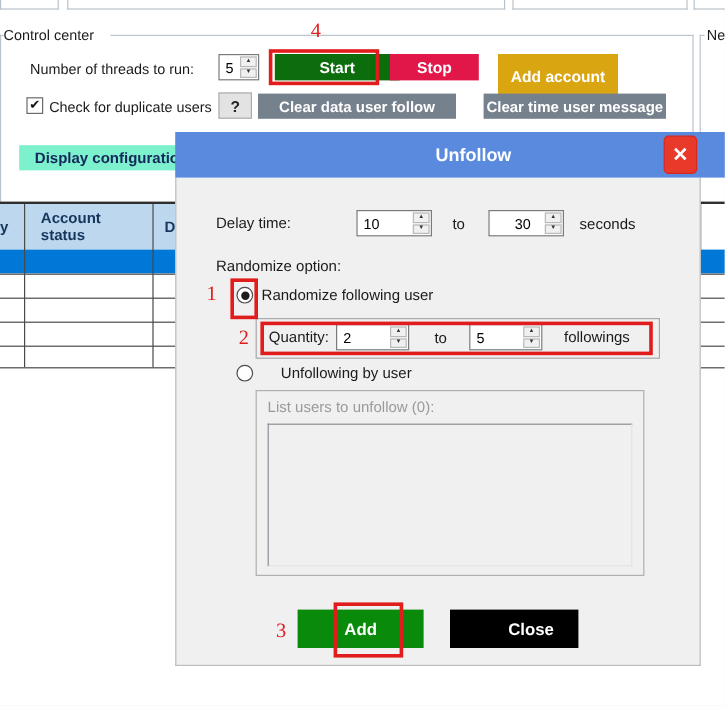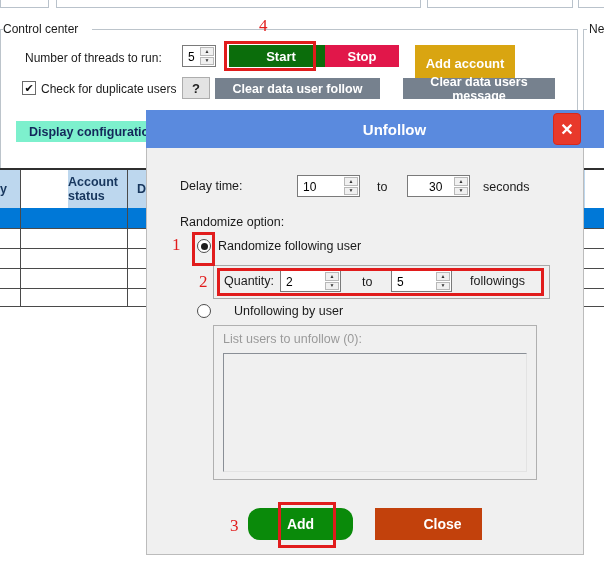--- a/index.html
+++ b/index.html
@@ -20,21 +20,21 @@
 
   
   .btn { position:absolute; display:flex; align-items:center; justify-content:center;
          font-weight:bold; font-size:13px; color:#fff; cursor:default; border:none; }
   .btn-start { background:#0b6d0b; }
   .btn-stop  { background:#e1174a; }
   .btn-gold  { background:#d9a511; }
   .btn-gray  { background:#76818e; font-size:12.5px; }
   .btn-mint  { background:#7df0cd; color:#13275a; justify-content:flex-start; padding-left:13px; }
   .btn-addgreen { background:#0a8a0a; font-size:14px; }
-  .btn-darkred  { background:#c2410c; font-size:14px;padding-left:28px; }
+  .btn-darkred  { background:#000000; font-size:14px;padding-left:28px; }
 
   
   .spin { position:absolute; display:flex; height:22px; background:#fff;
           border:1px solid #7a7a7a; }
   .spin .val { flex:1; font-size:12px; padding:4px 0 0 5px; color:#000; }
   .spin .btns { width:16px; display:flex; flex-direction:column; padding:1px; gap:1px; }
   .spin .sbtn { flex:1; background:#f0f0f0; border:1px solid #b8b8b8;
                 display:flex; align-items:center; justify-content:center;
                 font-size:5px; color:#333; line-height:1; }
 
@@ -107,29 +107,29 @@
 <button class="btn btn-start" style="left:229px;top:45px;width:104px;height:22px;text-align:center;">Start</button>
 <button class="btn btn-stop" style="left:325px;top:45px;width:74px;height:22px;">Stop</button>
 <button class="btn btn-gold" style="left:415px;top:45px;width:100px;height:36px;">Add account</button>
 
 <div class="cb" style="left:22px;top:81px;">
   <span>✔</span>
 </div>
 <div class="glabel" style="left:41px;top:82px;">Check for duplicate users</div>
 <button class="btn" style="left:182px;top:77px;width:28px;height:22px;background:#e3e3e3;border:1px solid #adadad;color:#222;font-size:13px;">?</button>
 <button class="btn btn-gray" style="left:215px;top:78px;width:165px;height:21px;">Clear data user follow</button>
-<button class="btn btn-gray" style="left:403px;top:78px;width:152px;height:21px;">Clear data users message</button>
+<button class="btn btn-gray" style="left:403px;top:78px;width:152px;height:21px;">Clear time user message</button>
 
 <button class="btn btn-mint" style="left:16px;top:121px;width:152px;height:21px;font-size:12.5px;">Display configuration</button>
 
 <div class="abs" style="left:0;top:168px;width:604px;height:2px;background:#2f2f2f;"></div>
 <div class="th" style="left:0;width:20px;justify-content:flex-end;">
   <span style="margin-right:13px;">y</span>
 </div>
-<div class="th" style="left:20px;width:107px;margin-left:48px;">
+<div class="th" style="left:20px;width:107px;padding-left:14px;">
   <span style="width:80px;">Account status</span>
 </div>
 <div class="th" style="left:127px;width:458px;padding-left:10px;">
   <span>De</span>
 </div>
 <div class="th" style="left:585px;width:19px;background:#fff;"></div>
 
 <div class="trow" style="top:208px;height:20px;background:#0078d7;"></div>
 <div class="trow" style="top:228px;height:20px;background:#fff;"></div>
 <div class="trow" style="top:248px;height:20px;background:#fff;"></div>
@@ -199,21 +199,21 @@
   <div class="dlbl" style="left:324px;top:164px;">followings</div>
 
   <div class="radio" style="left:51px;top:194px;"></div>
   <div class="dlbl" style="left:72px;top:194px;margin-left:16px;">Unfollowing by user</div>
 
   <div class="panel" style="left:67px;top:215px;width:324px;height:155px;border-color:#b0b0b0;">
     <div class="dlbl gray-lbl" style="left:9px;top:6px;">List users to unfollow (0):</div>
     <textarea class="listarea" style="left: 9px; top: 27px; width: 304px; height: 119px;" disabled=""></textarea>
   </div>
 
-  <button class="btn btn-addgreen" style="left:102px;top:398px;width:105px;height:32px;border-radius:12px;">Add</button>
+  <button class="btn btn-addgreen" style="left:102px;top:398px;width:105px;height:32px;">Add</button>
   <button class="btn btn-darkred" style="left:229px;top:398px;width:107px;height:32px;">Close</button>
 
   <div class="ann-num" style="left:26px;top:125px;">1</div>
   <div class="ann-box" style="left:46px;top:122px;width:23px;height:34px;"></div>
   <div class="ann-num" style="left:53px;top:162px;">2</div>
   <div class="ann-box" style="left:71px;top:158px;width:327px;height:28px;"></div>
   <div class="ann-num" style="left:84px;top:406px;">3</div>
   <div class="ann-box" style="left:132px;top:392px;width:58px;height:46px;"></div>
 </div>
 

